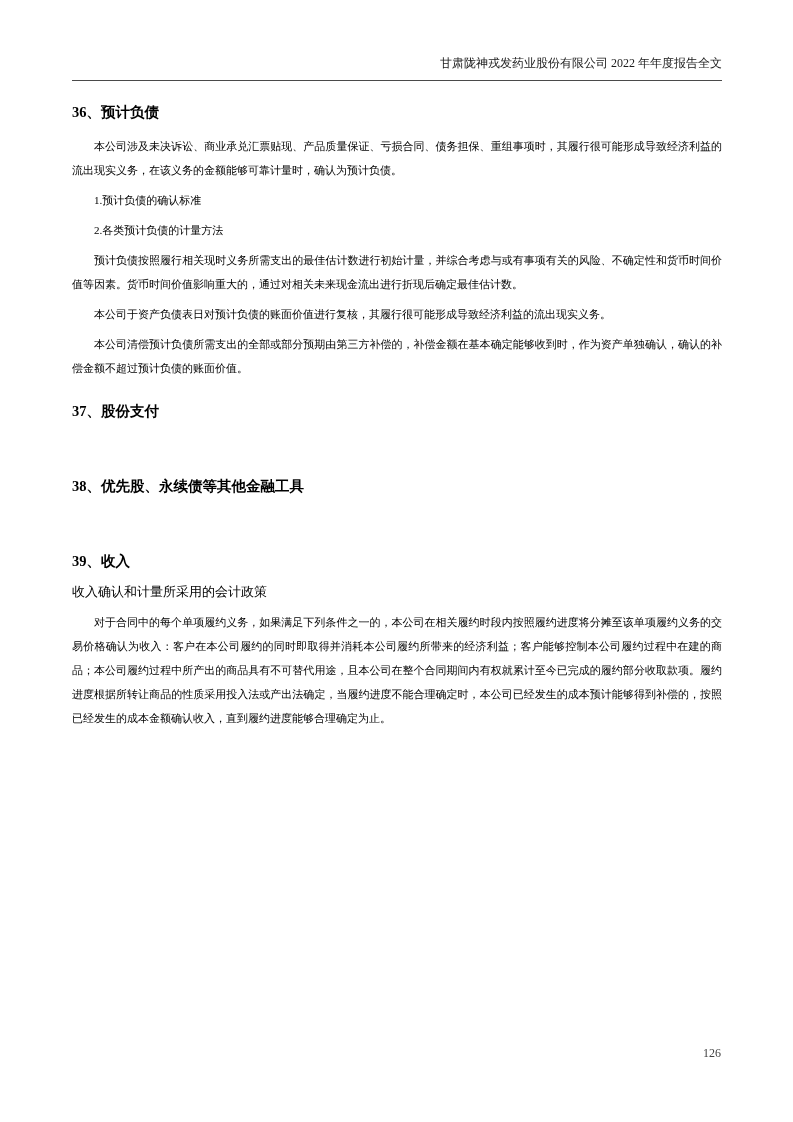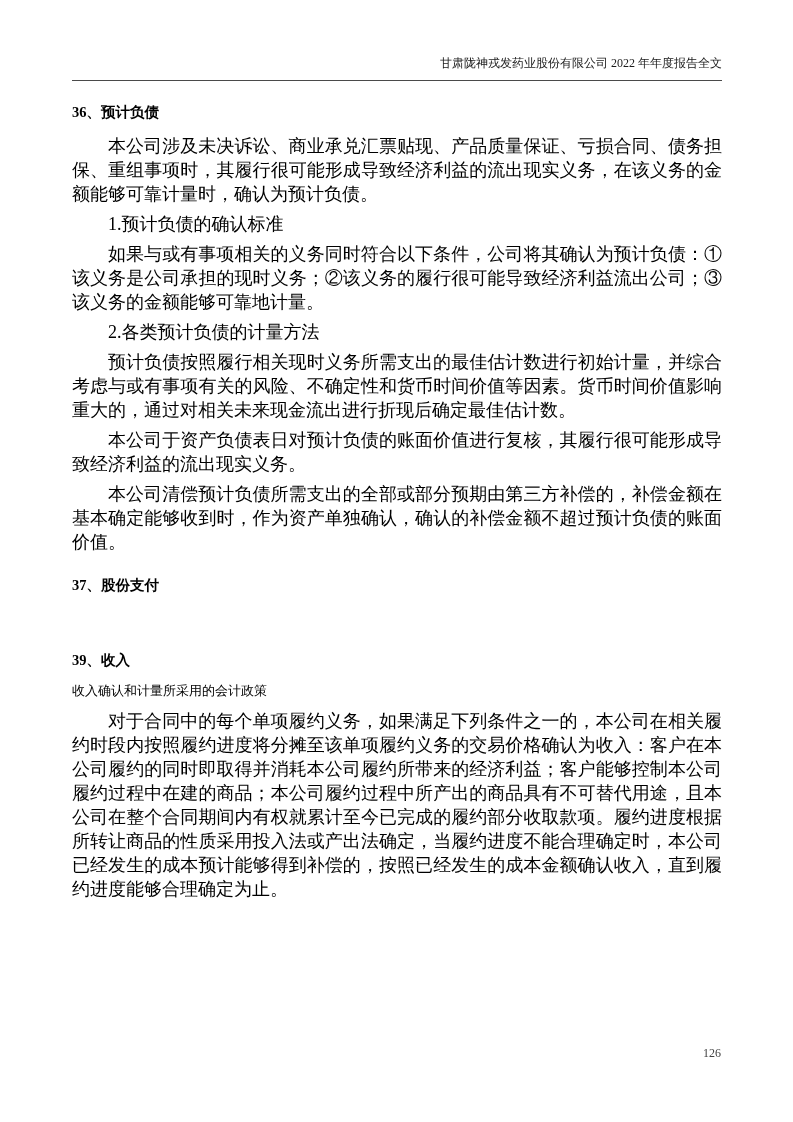--- a/index.html
+++ b/index.html
@@ -31,21 +31,21 @@
     font-size: 14.5px;
     line-height: 19px;
     font-weight: 700;
     margin: 22px 0 12px 0;
   }
   .sec-h.after-gap {
     margin-bottom: 56px;
     font-family: Liberation Serif, serif;
   }
   p.body {
-    font-size: 18px;
+    font-size: 11px;
     line-height: 24px;
     margin: 0 0 6px 0;
     text-align: justify;
     text-indent: 2em;
   }
   .policy-label {
     font-size: 13px;
     line-height: 17px;
     margin: 0 0 10px 0;
     text-align: left;
@@ -65,31 +65,33 @@
 <div class="page">
 
   <div class="doc-header">
     <span>甘肃陇神戎发药业股份有限公司 2022 年年度报告全文</span>
   </div>
 
   <div>
     <h2 class="sec-h">36、预计负债</h2>
     <p class="body">本公司涉及未决诉讼、商业承兑汇票贴现、产品质量保证、亏损合同、债务担保、重组事项时，其履行很可能形成导致经济利益的流出现实义务，在该义务的金额能够可靠计量时，确认为预计负债。</p>
     <p class="body">1.预计负债的确认标准</p>
-    <p class="body">如果与或有事项相关的义务同时符合以下条件，公司将其确认为预计负债：①该义务是公司承担的现时义务；②该义务的履行很可能导致经济利益流出公司；③该义务的金额能够可靠地计量。</p>
     <p class="body">2.各类预计负债的计量方法</p>
     <p class="body">预计负债按照履行相关现时义务所需支出的最佳估计数进行初始计量，并综合考虑与或有事项有关的风险、不确定性和货币时间价值等因素。货币时间价值影响重大的，通过对相关未来现金流出进行折现后确定最佳估计数。</p>
     <p class="body">本公司于资产负债表日对预计负债的账面价值进行复核，其履行很可能形成导致经济利益的流出现实义务。</p>
     <p class="body">本公司清偿预计负债所需支出的全部或部分预期由第三方补偿的，补偿金额在基本确定能够收到时，作为资产单独确认，确认的补偿金额不超过预计负债的账面价值。</p>
   </div>
 
   <div>
     <h2 class="sec-h after-gap">37、股份支付</h2>
   </div>
 
+  <div>
+    <h2 class="sec-h after-gap">38、优先股、永续债等其他金融工具</h2>
+  </div>
 
   <div>
     <h2 class="sec-h">39、收入</h2>
     <div class="policy-label">收入确认和计量所采用的会计政策</div>
     <p class="body">对于合同中的每个单项履约义务，如果满足下列条件之一的，本公司在相关履约时段内按照履约进度将分摊至该单项履约义务的交易价格确认为收入：客户在本公司履约的同时即取得并消耗本公司履约所带来的经济利益；客户能够控制本公司履约过程中在建的商品；本公司履约过程中所产出的商品具有不可替代用途，且本公司在整个合同期间内有权就累计至今已完成的履约部分收取款项。履约进度根据所转让商品的性质采用投入法或产出法确定，当履约进度不能合理确定时，本公司已经发生的成本预计能够得到补偿的，按照已经发生的成本金额确认收入，直到履约进度能够合理确定为止。</p>
   </div>
 
   <div class="page-num">126</div>
 
 </div>

